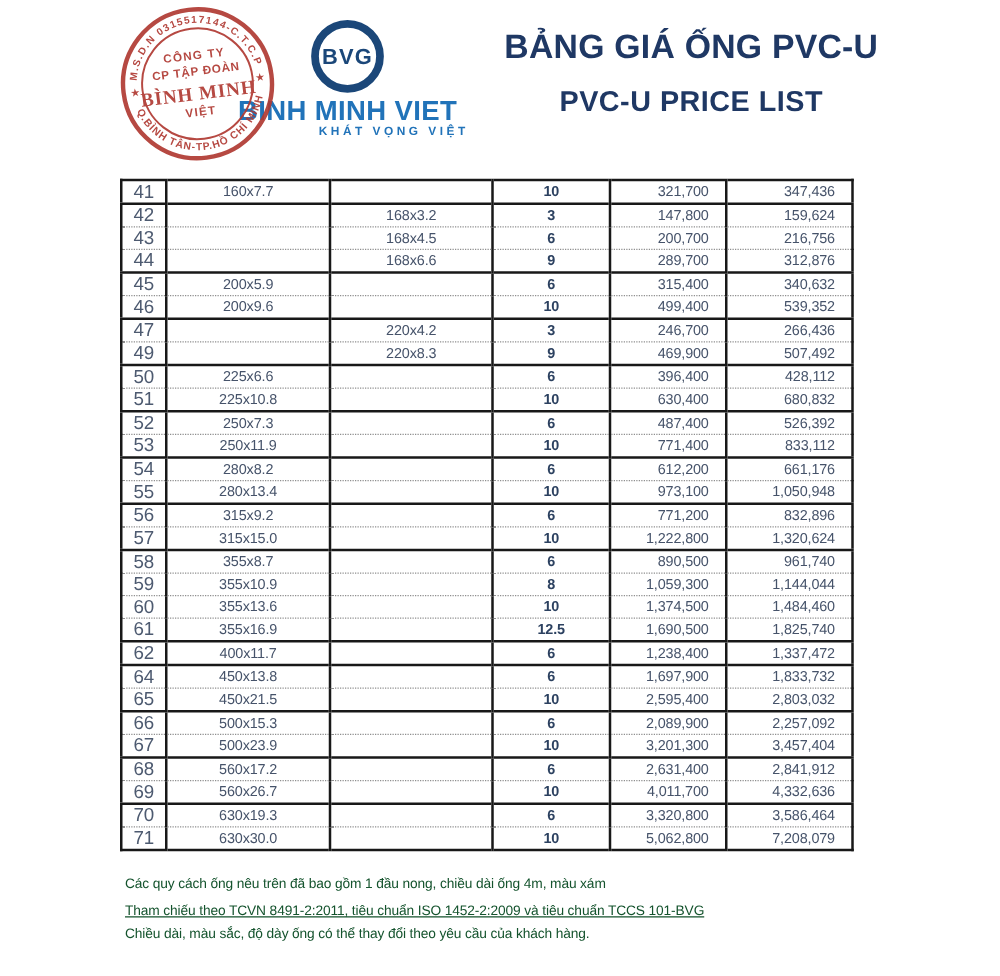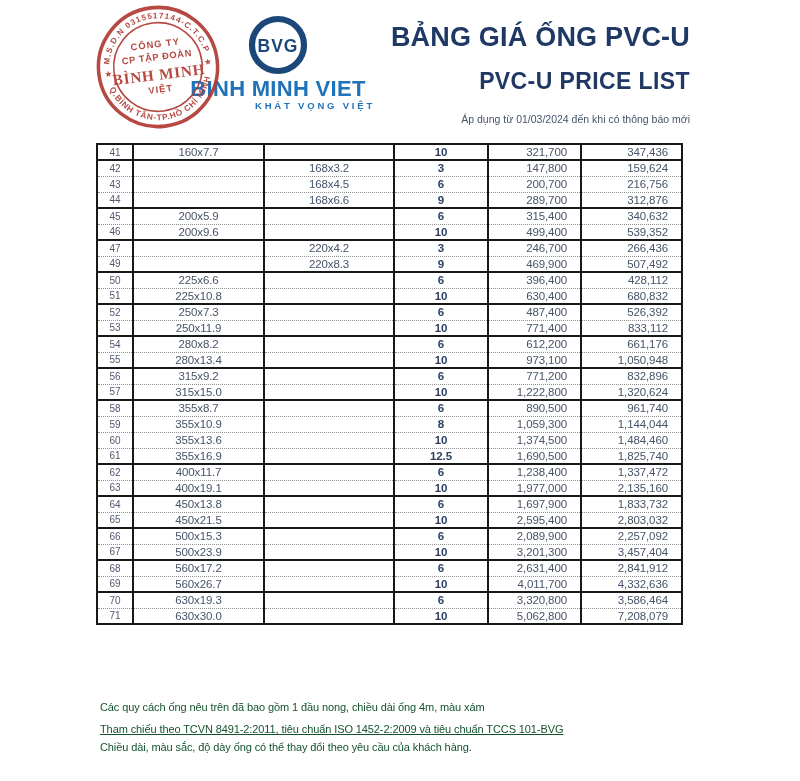--- a/index.html
+++ b/index.html
@@ -15,40 +15,40 @@
   .wordmark {
     position:absolute; left:181px; top:76px; width:194px; text-align:center;
     font-size:22px; font-weight:bold; color:#2173b9; letter-spacing:.3px; z-index:2;
     white-space:nowrap;
   }
   .tagline {
     position:absolute; left:181px; top:100px; width:194px; text-align:right;
     font-size:9.5px; font-weight:bold; color:#2173b9; letter-spacing:2.8px; z-index:2;
     white-space:nowrap;
   }
-  .title-block { position:absolute; left:376px; top:24px; width:314px; text-align:right; }
+  .title-block { position:absolute; left:396px; top:24px; width:314px; text-align:center; }
   .title-vi { font-size:27px; font-weight:bold; color:#1f3864; letter-spacing:.2px; line-height:1; white-space:nowrap; }
   .title-en { margin-top:19px; font-size:23px; font-weight:bold; color:#1f3864; letter-spacing:.4px; line-height:1; }
   .subtitle { margin-top:21px; font-size:10.5px; color:#44546a; line-height:1; }
   
   table.price-table {
     position:absolute; left:96px; top:143px; width:585px;
     border-collapse:collapse; table-layout:fixed;
     border:2px solid #181818;
   }
   .price-table td {
     height:16px; padding:0; overflow:hidden; white-space:nowrap;
     border-left:2px solid #181818; border-top:1px dotted #8f8f8f;
     font-size:11.5px; color:#46536a; letter-spacing:-.1px;
     text-align:center; vertical-align:middle;
   }
   .price-table td:first-child { border-left:none; }
   .price-table tr.group-start td { border-top:2px solid #181818; }
   .price-table tr:first-child td { border-top:none; }
-  .price-table td.no { font-size:10px; color:#4d5a70; }
+  .price-table td.no { font-size:15px; color:#4d5a70; }
   .price-table td.qty { font-weight:bold; color:#2c4160; }
   .price-table td.price { text-align:right; padding-right:13px; }
   
   .notes { position:absolute; left:100px; top:702px; width:640px; color:#14532d; }
   .note-line { font-size:11px; line-height:1; letter-spacing:-.1px; }
   .note-line.n1 { margin-bottom:11px; }
   .note-line.n2 { margin-bottom:7px;text-decoration:underline; }
 </style>
 </head>
 <body>
@@ -84,21 +84,20 @@
     <circle cx="32" cy="32" r="26" fill="none" stroke="#1b4779" stroke-width="6.2"></circle>
     <text x="32" y="38.5" text-anchor="middle" font-size="17.5" font-weight="bold" letter-spacing="1" fill="#1b4779" font-family="Liberation Sans, sans-serif">BVG</text>
   </svg>
 
   <div class="wordmark">BINH MINH VIET</div>
   <div class="tagline">KHÁT VỌNG VIỆT</div>
 
   <div class="title-block">
     <div class="title-vi">BẢNG GIÁ ỐNG PVC-U</div>
     <div class="title-en">PVC-U PRICE LIST</div>
-    <div class="subtitle">Áp dụng từ 01/03/2024 đến khi có thông báo mới</div>
   </div>
 
   <table class="price-table">
     <colgroup>
       <col style="width:36px">
         <col style="width:131px">
         <col style="width:130px">
       <col style="width:94px">
         <col style="width:93px">
         <col style="width:101px">
@@ -265,28 +264,20 @@
           <td class="price">1,825,740</td>
         </tr>
         <tr class="group-start">
           <td class="no">62</td>
           <td class="size">400x11.7</td>
           <td class="size"></td>
           <td class="qty">6</td>
           <td class="price">1,238,400</td>
           <td class="price">1,337,472</td>
         </tr>
-        <tr>
-          <td class="no">63</td>
-          <td class="size">400x19.1</td>
-          <td class="size"></td>
-          <td class="qty">10</td>
-          <td class="price">1,977,000</td>
-          <td class="price">2,135,160</td>
-        </tr>
         <tr class="group-start">
           <td class="no">64</td>
           <td class="size">450x13.8</td>
           <td class="size"></td>
           <td class="qty">6</td>
           <td class="price">1,697,900</td>
           <td class="price">1,833,732</td>
         </tr>
         <tr>
           <td class="no">65</td>

